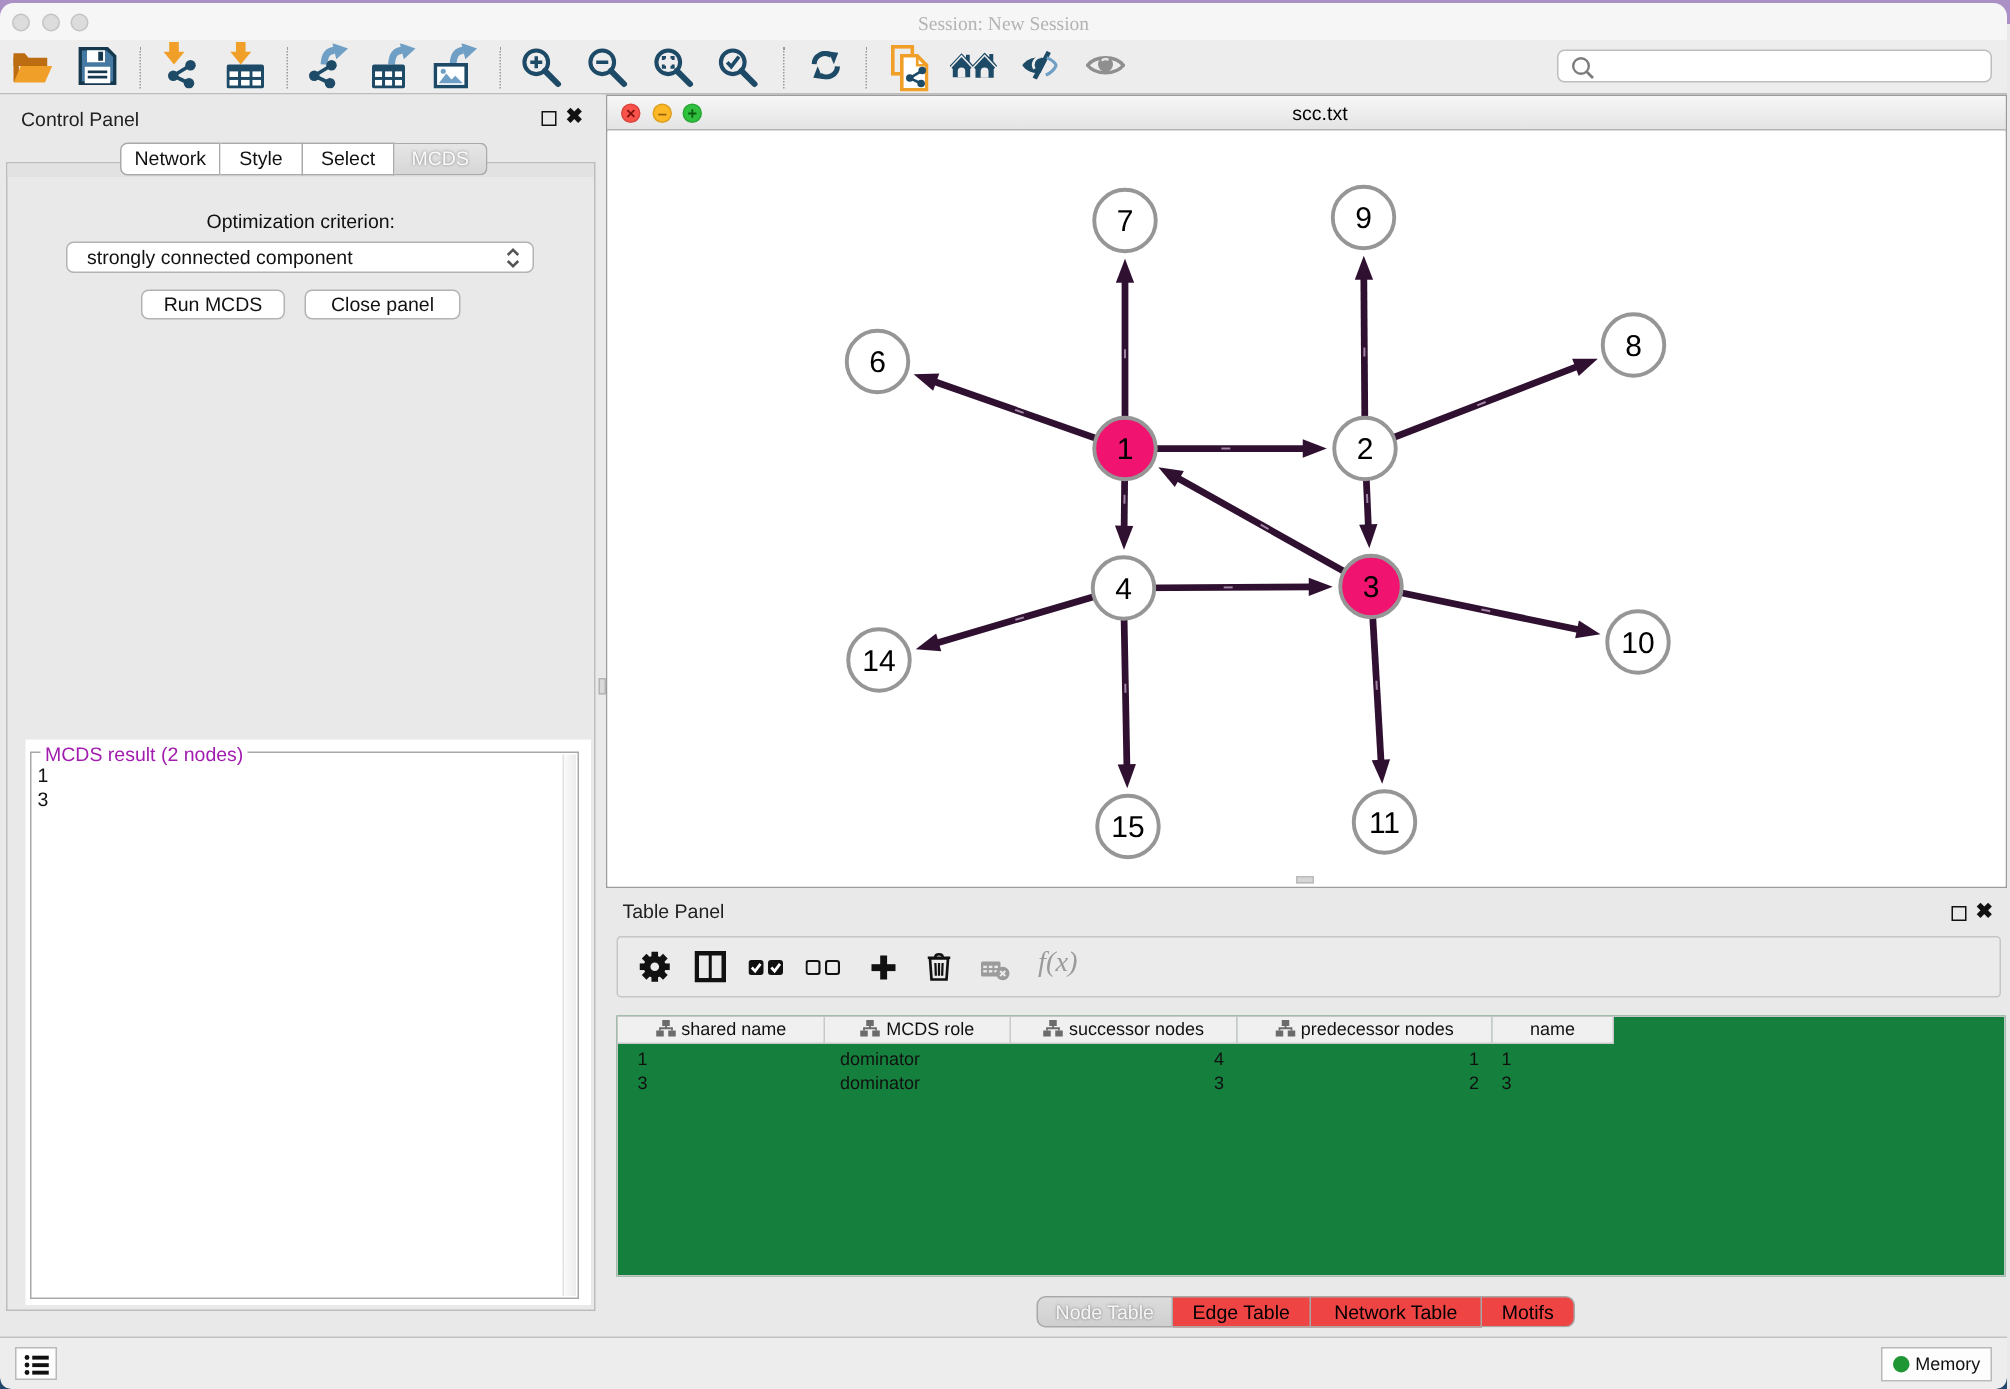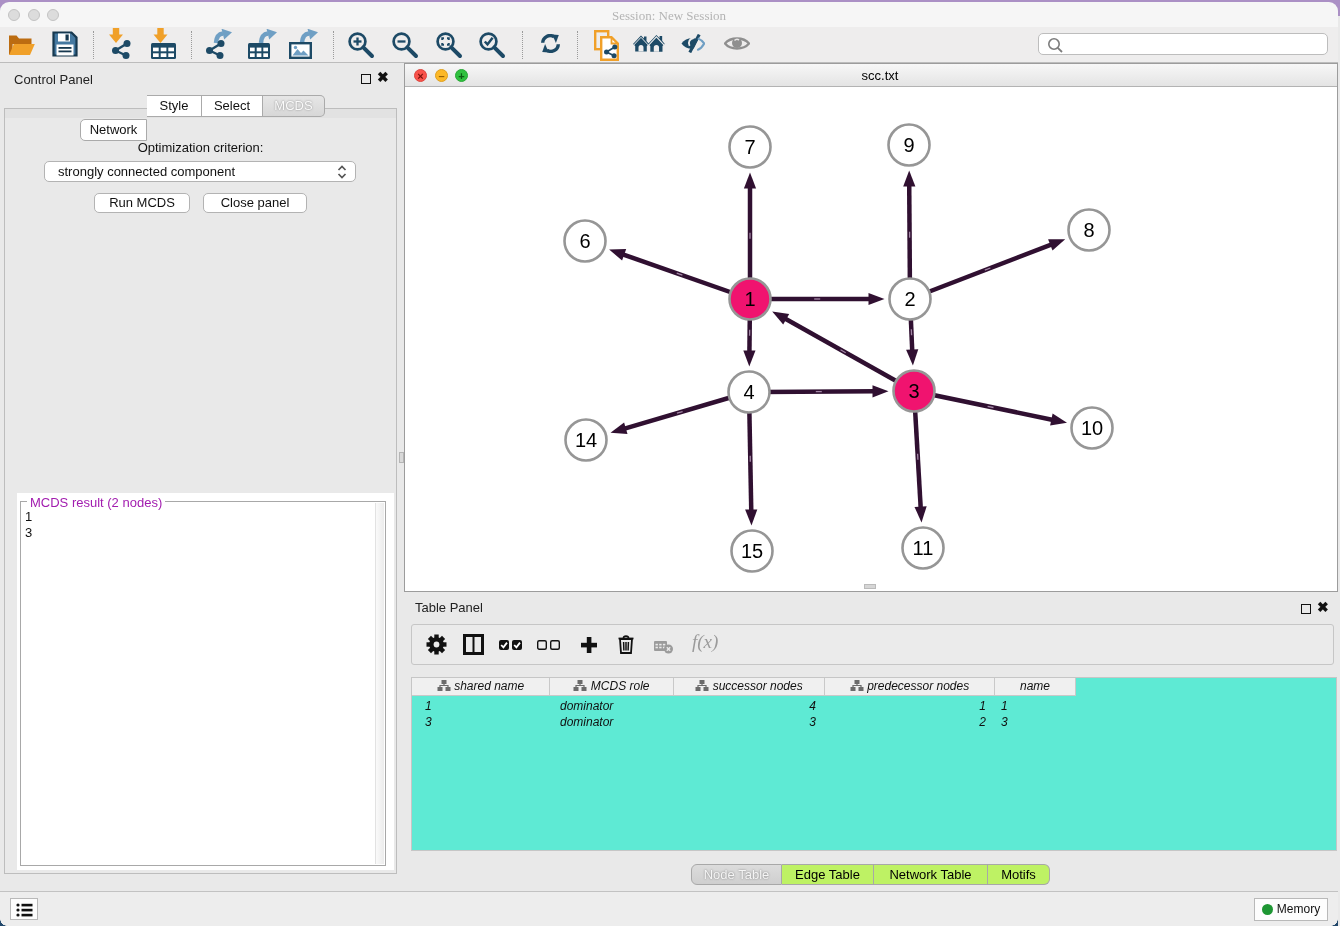--- a/index.html
+++ b/index.html
@@ -6,39 +6,39 @@
 #titlebar { position:absolute; top:2px; left:0; width:1338px; height:25px; background:#f6f6f6; border-radius:9px 9px 0 0;font-family:Liberation Serif, serif; }
 .tl { position:absolute; top:7px; width:12px; height:12px; border-radius:50%; background:#dcdcdc; border:1px solid #c3c3c3; }
 #title-text { position:absolute; top:6px; left:0; width:1338px; text-align:center; font-size:13px; color:#b4b4b4; }
 #toolbar { position:absolute; top:27px; left:0; width:1338px; height:36px; background:#eeeded; border-bottom:1px solid #bcbcbc; }
 #searchbox { position:absolute; left:1038px; top:6px; width:290px; height:22px; background:#fff; border:1px solid #bdbdbd; border-radius:5px; }
 #leftpanel { position:absolute; top:63px; left:0; width:401px; height:828px; background:#e9e9e9; }
 #cp-title { position:absolute; left:14px; top:9px; font-size:13px; color:#222; }
 .dockbtn { position:absolute; top:11px; width:10px; height:10px; border:1.6px solid #111; }
 .tabs { position:absolute; display:flex; font-size:13px; color:#111; }
 .tab { background:#fff; border:1px solid #aaa; border-left:none; text-align:center; line-height:20px; height:22px; }
-.tab.first { border-left:1px solid #aaa; border-radius:5px 0 0 5px;margin-top:24px; }
+.tab.first { border-left:1px solid #aaa; border-radius:5px 0 0 5px; }
 .tab.last { border-radius:0 5px 5px 0; }
 .tab.sel { background:linear-gradient(#e6e6e6,#d7d7d7); color:#fafafa; text-shadow:0 0 2px rgba(120,120,120,0.9);text-align:center; }
 #cp-content { position:absolute; left:4px; top:45px; width:393px; height:766px; border:1px solid #bdbdbd; background:#e9e9e9; }
 .btn { position:absolute; background:#fff; border:1px solid #b3b3b3; border-radius:5px; font-size:13px; text-align:center; color:#111; }
 #mcds-white { position:absolute; left:12px; top:384px; width:377px; height:377px; background:#fff; }
 #mcds-border { position:absolute; left:3px; top:8px; width:366px; height:365px; border:1px solid #a8a8a8; }
 #mcds-legend { position:absolute; left:6px; top:-7px; background:#fff; padding:0 3px; font-size:13px; color:#a21caf; }
 #mcds-scroll { position:absolute; right:1px; top:1px; width:9px; height:361px; background:linear-gradient(90deg,#fafafa,#ececec); border-left:1px solid #e2e2e2; }
 #netwin { position:absolute; left:404px; top:63px; width:934px; height:529px; border:1px solid #9c9c9c; background:#fff; }
 #nettitle { position:absolute; top:0; left:0; width:100%; height:23px; background:linear-gradient(#f7f7f7,#e4e4e4); border-bottom:1px solid #b3b3b3; }
 .tl2 { position:absolute; top:4.5px; width:13px; height:13px; border-radius:50%; font-size:11px; font-weight:bold; text-align:center; line-height:12px; }
 #netcanvas { position:absolute; top:24px; left:0; width:932px; height:503px; background:#fff; }
 #tablepanel { position:absolute; left:404px; top:597px; width:934px; height:294px; background:#e9e9e9; }
 #tp-toolbar { position:absolute; left:7px; top:27px; width:923px; height:41px; background:#ebebeb; border:1px solid #c6c6c6; border-radius:3px; }
-#tp-table { position:absolute; left:7px; top:80px; width:926px; height:174px; background:#5eead4; border:1px solid #c6c6c6;font-style:italic; }
+#tp-table { position:absolute; left:7px; top:80px; width:926px; height:174px; background:#15803d; border:1px solid #c6c6c6; }
 .th { position:absolute; top:0; height:18px; background:#f0f0f0; border-right:1px solid #c9c9c9; border-bottom:1px solid #c9c9c9; font-size:12px; color:#111; text-align:center; line-height:17px; }
 .td { position:absolute; font-size:12px; color:#111; height:16px; line-height:16px; }
-.btab { height:21px; line-height:20px; font-size:13px; text-align:center; background:#bef264; border:1px solid #a8a8a8; border-left:none; position:absolute; top:0; }
+.btab { height:21px; line-height:20px; font-size:13px; text-align:center; background:#ef4444; border:1px solid #a8a8a8; border-left:none; position:absolute; top:0; }
 #statusbar { position:absolute; top:891px; left:0; width:1338px; height:35px; background:#ededed; border-top:1px solid #c2c2c2; }
 </style></head><body>
 <div id="desktop-top"></div>
 
 <div id="titlebar">
     <div class="tl" style="left:8px"></div>
     <div class="tl" style="left:28px"></div>
     <div class="tl" style="left:47px"></div>
     <div id="title-text">Session: New Session</div>
   </div>

